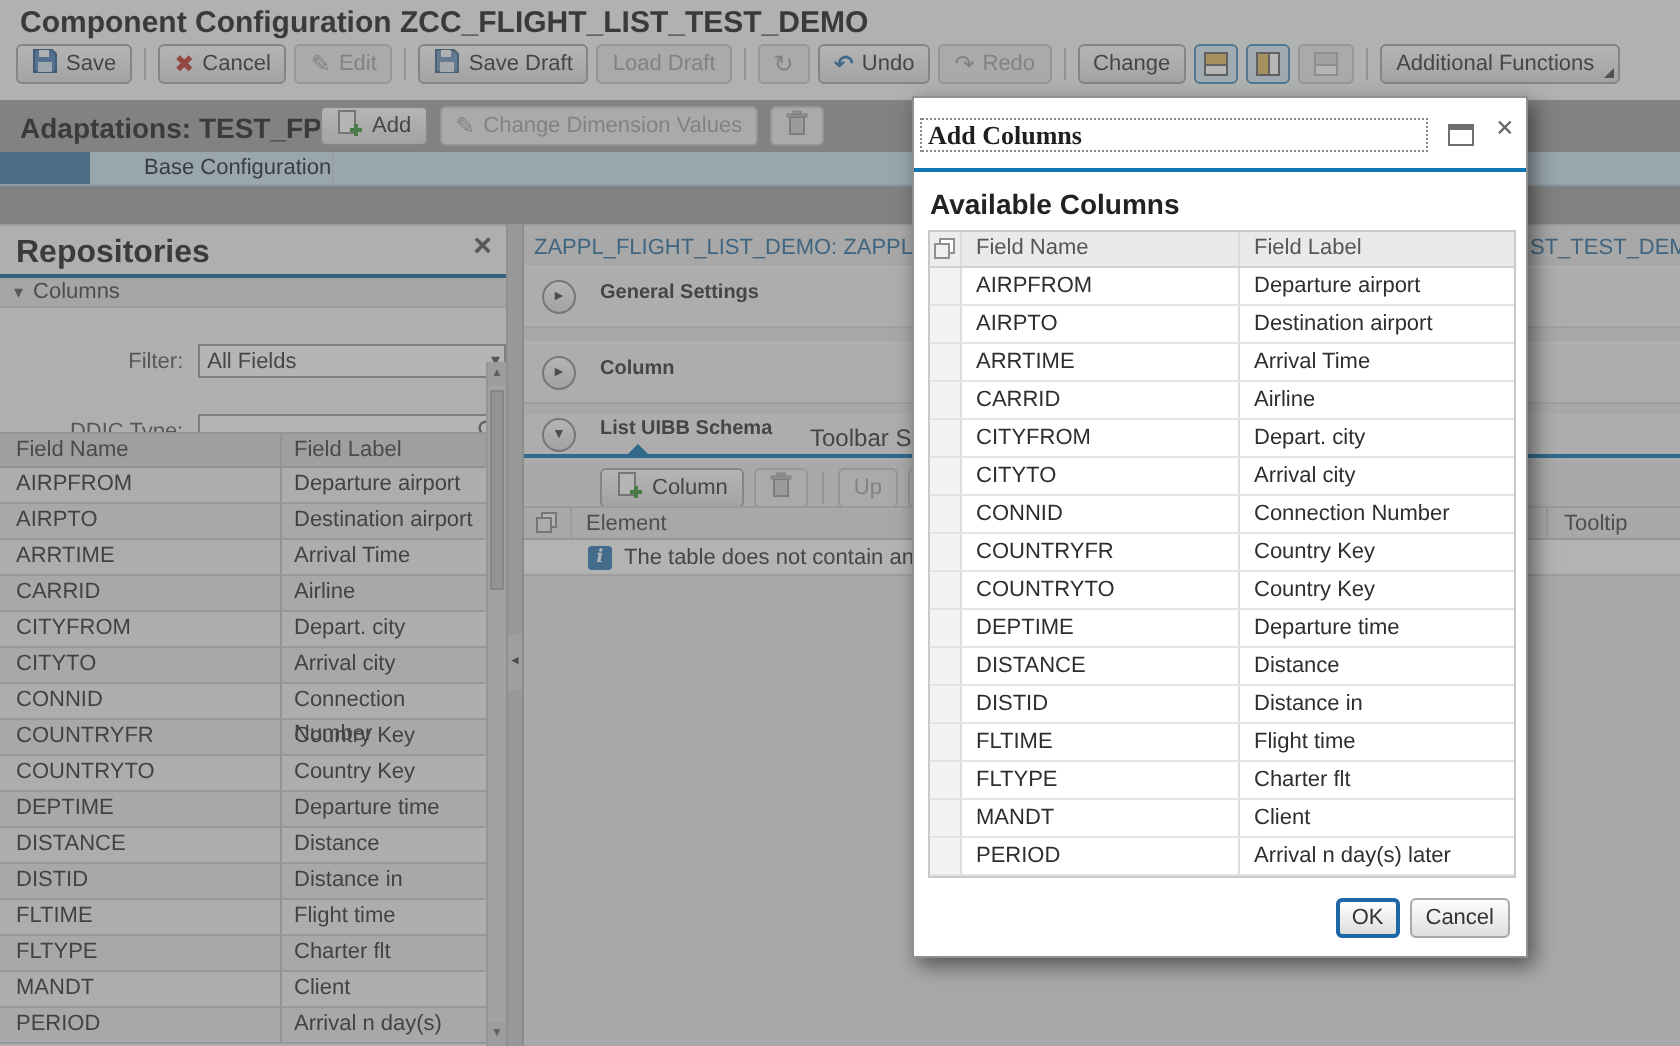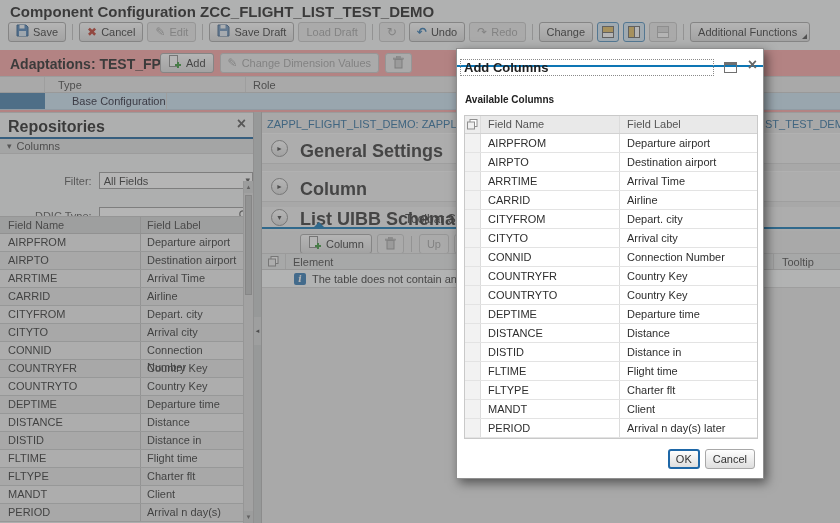--- a/index.html
+++ b/index.html
@@ -1,19 +1,19 @@
 <!DOCTYPE html>
 <html style="--accent: #0e76b4; --orange: #f0ab00; --link: #2a6d9e; --row_selected: #cde3f3; --row_selected_bar: #447eab; --danger: #c0392b; --green: #3a9a3a;"><head>
 <meta charset="utf-8">
 <style>
   * { box-sizing: border-box; margin: 0; padding: 0; }
   body { margin: 0; background: #555; }
   .screen {
     position: relative; width: 840px; height: 523px; overflow: hidden;
-    background: #fca5a5; font-family: "Liberation Sans", "DejaVu Sans", sans-serif;
+    background: #a3a3a3; font-family: "Liberation Sans", "DejaVu Sans", sans-serif;
     font-size: 11px; color: #333;
   }
   
   .hdr { position: absolute; left: 0; top: 0; right: 0; height: 50px; background: #f6f7f7; }
   .page-title { position: absolute; left: 10px; top: 3px; font-size: 15px; font-weight: bold; color: #1f1f1f; }
   .toolbar { position: absolute; left: 8px; top: 21px; height: 21px; display: flex; align-items: center; gap: 4px; }
   .btn {
     position: relative; display: inline-flex; align-items: center; gap: 4px; height: 20px;
     padding: 0 7px; border: 1px solid #a8a8a8; border-radius: 3px;
     background: linear-gradient(#fefefe, #dedede); font-size: 11px; color: #333; white-space: nowrap; cursor: default;
@@ -73,21 +73,21 @@
   .crumb { position: absolute; left: 5px; top: 5px; color: var(--link); white-space: nowrap; }
   .crumb-right { position: absolute; left: 503px; top: 5px; color: var(--link); white-space: nowrap; }
   .sec { position: absolute; left: 0; right: 0; background: #f0f1f1; border-bottom: 1px solid #d8d8d8; border-top: 1px solid #f7f7f7; }
   .sec1 { top: 20px; height: 31px; }
   .sec2 { top: 58px; height: 31px; }
   .disc {
     position: absolute; left: 9px; top: 6px; width: 17px; height: 17px; border-radius: 50%;
     border: 1px solid #8f8f8f; background: linear-gradient(#ffffff, #dcdcdc);
     display: flex; align-items: center; justify-content: center; font-size: 7px; color: #444;
   }
-  .sec-title { position: absolute; left: 38px; top: 7px; font-size: 18px; font-weight: bold; color: #333; }
+  .sec-title { position: absolute; left: 38px; top: 7px; font-size: 10px; font-weight: bold; color: #333; }
   .sec3 { position: absolute; left: 0; right: 0; top: 94px; bottom: 0; background: #eceded; }
   .sec3-hdr { position: relative; height: 22px; border-bottom: 2px solid var(--accent); background: #f0f1f1; }
   .sec3-hdr .disc { top: 2px; }
   .sec3-hdr .sec-title { top: 2px; }
   .tab2 { position: absolute; left: 143px; top: 5px; font-size: 12px; color: #333; }
   .tab-arrow { position: absolute; left: 52px; bottom: 0; width: 0; height: 0; border-left: 5px solid transparent; border-right: 5px solid transparent; border-bottom: 5px solid var(--accent); }
   .sec3-body { position: absolute; left: 0; right: 0; top: 24px; bottom: 0; background: #e9eaea; }
   .list-toolbar { position: absolute; left: 2px; top: 3px; display: flex; gap: 5px; align-items: center; margin-left: 36px; }
   .col-wrap { position: relative; }
   .orange { position: absolute; left: 4px; bottom: -4px; width: 52px; height: 3px; background: var(--orange); border-radius: 2px; }
@@ -102,29 +102,29 @@
     margin-left: 32px; width: 12px; height: 12px; border-radius: 2px; background: #3079b5;
     color: #fff; font-family: "DejaVu Serif", serif; font-style: italic; font-weight: bold;
     font-size: 9px; display: flex; align-items: center; justify-content: center;
   }
   
   .backdrop { position: absolute; inset: 0; background: rgba(90, 90, 90, 0.45); z-index: 40; }
   .dialog {
     position: absolute; left: 456px; top: 48px; width: 308px; height: 431px; background: #fff;
     border: 1px solid #8f8f8f; box-shadow: 3px 4px 10px rgba(0,0,0,0.5); z-index: 50;
   }
-  .dlg-titlebar { position: relative; height: 18px; border-bottom: 2px solid var(--accent); }
+  .dlg-titlebar { position: relative; height: 37px; border-bottom: 2px solid var(--accent); font-family: Liberation Serif, serif; }
   .dlg-title-box {
     position: absolute; left: 3px; top: 10px; width: 254px; height: 17px;
     border: 1px dotted #8a8a8a; line-height: 15px; padding-left: 3px;
     font-size: 13px; font-weight: bold; color: #1f1f1f;
   }
   .dlg-max { position: absolute; right: 26px; top: 13px; width: 13px; height: 11px; border: 1px solid #707070; border-top: 3px solid #707070; }
   .dlg-close { position: absolute; right: 6px; top: 7px; font-size: 16px; font-weight: bold; color: #666; }
-  .dlg-heading { position: absolute; left: 8px; top: 45px; font-size: 10px; font-weight: bold; color: #222; }
+  .dlg-heading { position: absolute; left: 8px; top: 45px; font-size: 14px; font-weight: bold; color: #222; }
   .dlg-table { position: absolute; left: 7px; top: 66px; width: 294px; border: 1px solid #c9c9c9; }
   .d-head { display: flex; height: 18px; background: #e9e9e9; border-bottom: 1px solid #d2d2d2; }
   .d-sel { width: 16px; border-right: 1px solid #dcdcdc; background: #ededed; display: flex; align-items: center; justify-content: center; }
   .d-c1 { width: 138px; padding-left: 7px; line-height: 17px; color: #555; }
   .d-c2 { flex: 1; border-left: 1px solid #dcdcdc; padding-left: 7px; line-height: 17px; color: #555; }
   .d-rows div.d-row { display: flex; height: 19px; background: #fff; border-bottom: 1px solid #e3e3e3; }
   .d-row .d-sel { background: #f2f2f2; }
   .d-row .d-c1, .d-row .d-c2 { line-height: 18px; color: #2e2e2e; }
   .dlg-actions { position: absolute; right: 8px; bottom: 9px; display: flex; gap: 5px; }
   .btn.ok { border: 2px solid #1e67a7; padding: 0 6px; }
@@ -215,25 +215,20 @@
     </div>
     <div class="btn disabled">
       <span><svg width="11" height="13" viewBox="0 0 11 13">
             <rect x="2" y="3.5" width="7" height="8.5" fill="#cfcfcf" stroke="#9a9a9a"></rect>
             <rect x="0.5" y="2" width="10" height="1.5" fill="#bdbdbd" stroke="#9a9a9a" stroke-width="0.5"></rect>
             <rect x="3.5" y="0.5" width="4" height="1.5" fill="#bdbdbd" stroke="#9a9a9a" stroke-width="0.5"></rect>
           </svg></span>
     </div>
   </div>
   <div class="a-table">
-    <div class="a-head">
-      <div class="a-sel"></div>
-      <div class="a-type">Type</div>
-      <div class="a-role">Role</div>
-    </div>
     <div class="a-row">
       <div class="a-sel"></div>
       <div class="a-type">Base Configuration</div>
       <div class="a-role"></div>
     </div>
   </div>
 
   <div class="panel">
     <div class="panel-hdr">
       <div class="panel-title">Repositories</div>

